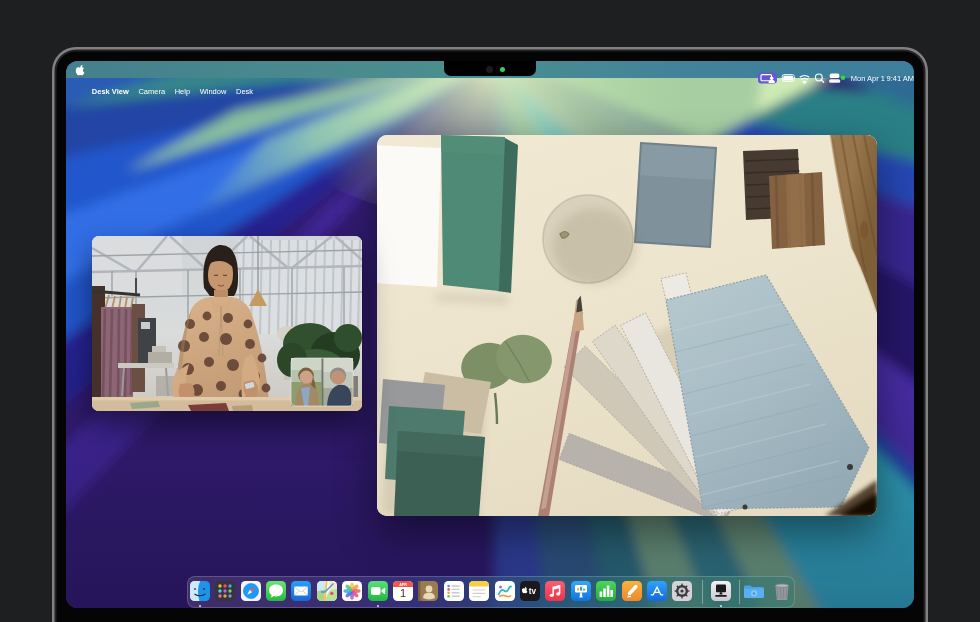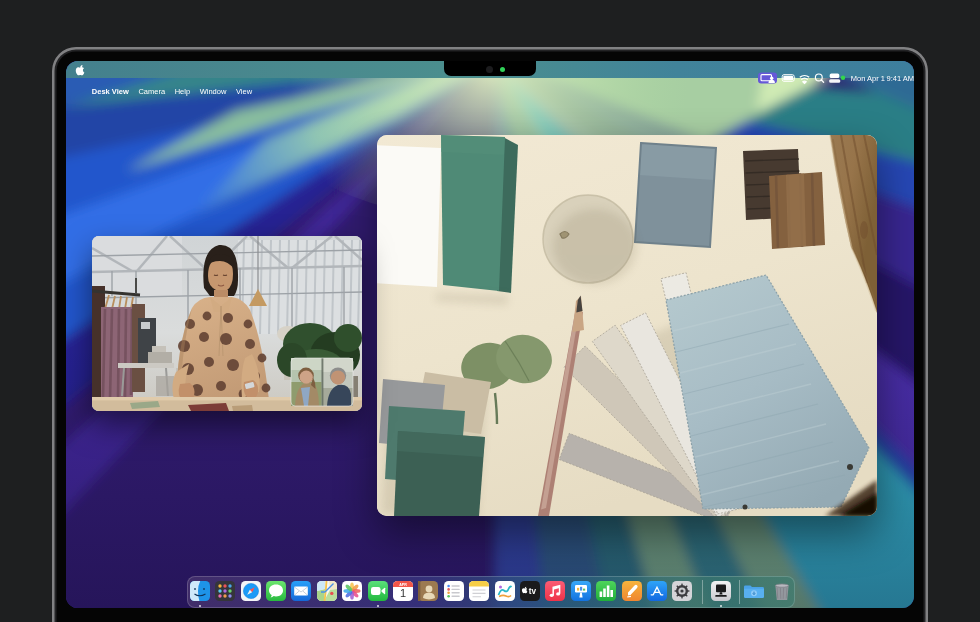--- a/index.html
+++ b/index.html
@@ -86,21 +86,21 @@
   </div>
   <div class="menubar">
     <div class="left">
       <svg width="10" height="12" viewBox="0 0 11 13" style="margin:0 2px 0 0;display:block;">
           <path d="M7.6 3.3 c0.7 -0.8 0.6 -1.9 0.55 -2.3 c-0.6 0.05 -1.4 0.45 -1.85 1.0 c-0.4 0.45 -0.7 1.2 -0.6 2.0 c0.75 0.05 1.4 -0.25 1.9 -0.7 Z M8.7 6.7 c0 -1.4 1.1 -2.0 1.2 -2.1 c-0.7 -1.0 -1.7 -1.1 -2.1 -1.1 c-0.9 -0.1 -1.7 0.5 -2.2 0.5 c-0.45 0 -1.1 -0.5 -1.9 -0.5 c-1.0 0 -1.9 0.6 -2.4 1.5 c-1.0 1.8 -0.25 4.4 0.75 5.9 c0.5 0.7 1.1 1.5 1.85 1.45 c0.75 -0.05 1.0 -0.45 1.9 -0.45 c0.9 0 1.15 0.45 1.9 0.45 c0.8 0 1.3 -0.7 1.8 -1.4 c0.55 -0.85 0.8 -1.65 0.8 -1.7 c-0.05 0 -1.6 -0.6 -1.6 -2.55 Z" fill="#fff"></path>
         </svg>
       <span class="mi b">Desk View</span>
       <span class="mi">Camera</span>
       <span class="mi">Help</span>
       <span class="mi">Window</span>
-      <span class="mi">View</span>
+      <span class="mi">Desk</span>
     </div>
   </div>
   <div class="mright">
     <svg width="170" height="17" viewBox="0 0 170 17" style="display:block;overflow:visible;">
       <rect x="14" y="2.4" width="19" height="11" rx="3.2" fill="#6658d8"></rect>
       <rect x="17" y="4.6" width="10.5" height="6.2" rx="1" fill="none" stroke="#fff" stroke-width="1.1"></rect>
       <path d="M24.5 13 a3.2 3.2 0 0 1 6.4 0 Z" fill="#fff"></path>
       <circle cx="27.7" cy="8.2" r="1.7" fill="#fff"></circle>
       <rect x="38.2" y="4.7" width="12" height="6.6" rx="1.8" fill="none" stroke="#fff" stroke-width="1"></rect>
       <rect x="39.3" y="5.8" width="9.8" height="4.4" rx="1" fill="#fff"></rect>

